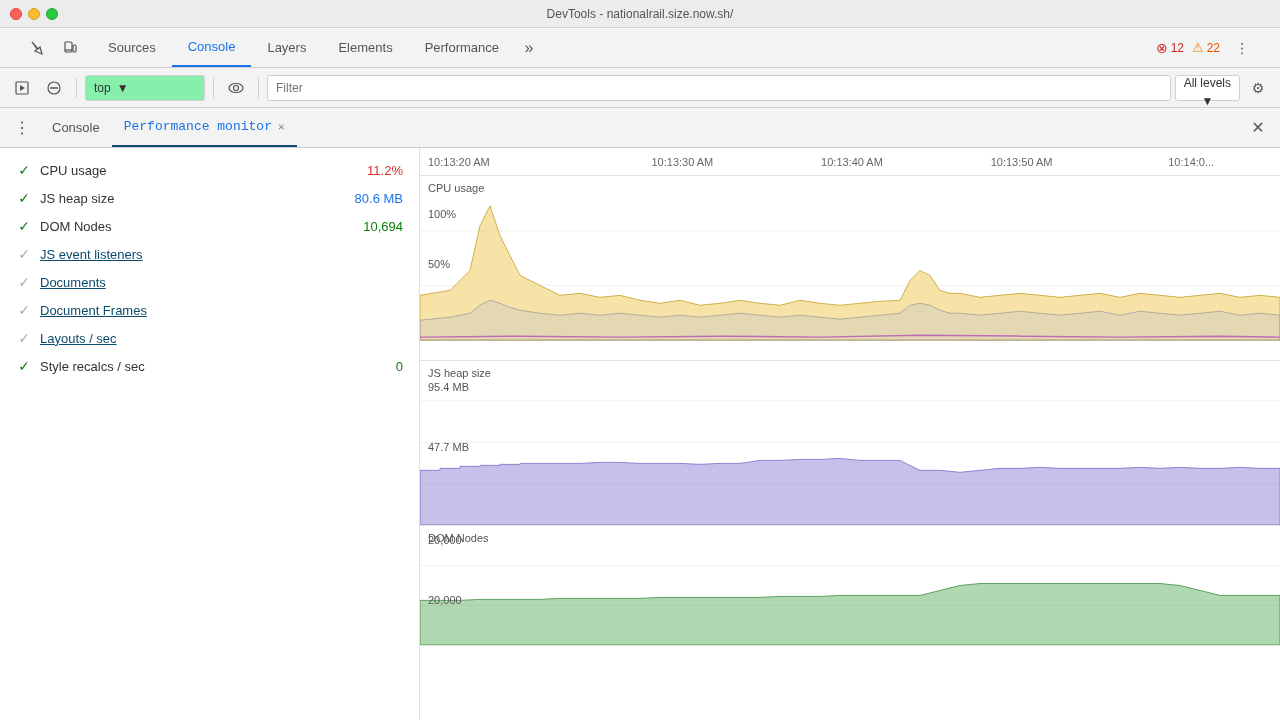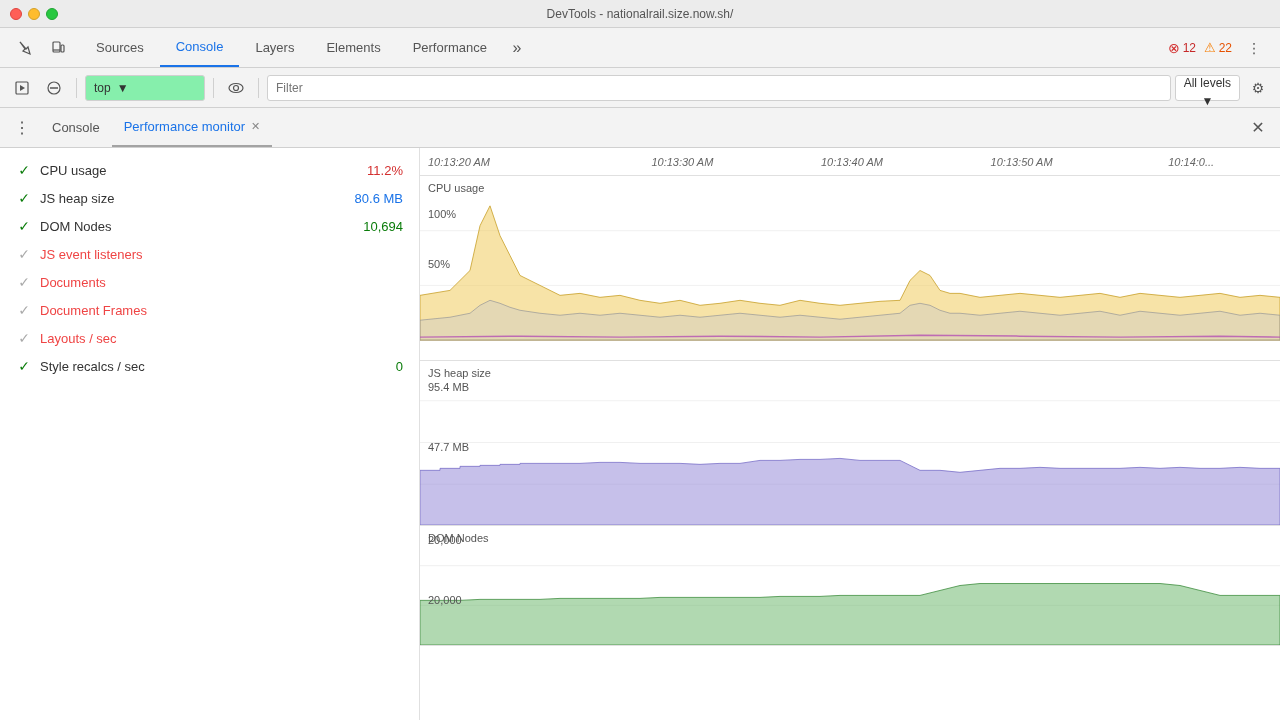--- a/index.html
+++ b/index.html
@@ -43,21 +43,21 @@
       color: #555;
     }
 
     
     .nav-bar {
       height: 40px;
       background: #f3f3f3;
       border-bottom: 1px solid #d0d0d0;
       display: flex;
       align-items: center;
-      padding: 0 4px;
+      padding: 0 16px;
     }
     .nav-icons {
       display: flex;
       align-items: center;
       gap: 4px;
       padding: 0 8px;
     }
     .nav-icon-btn {
       width: 28px;
       height: 28px;
@@ -236,21 +236,22 @@
       height: 100%;
       display: flex;
       align-items: center;
       padding: 0 12px;
       cursor: pointer;
       font-size: 13px;
       color: #555;
     }
     .inner-tab.active {
       color: #1a73e8;
-      border-bottom: 2px solid #a3a3a3;
+      border-bottom: 2px solid #0c4a6e;
+      font-family: Liberation Mono, monospace;
     }
     .inner-tab .close-tab {
       margin-left: 6px;
       color: #888;
       font-size: 11px;
     }
     .close-panel {
       margin-left: auto;
       margin-right: 8px;
       width: 28px;
@@ -292,21 +293,21 @@
       margin-right: 8px;
       font-size: 14px;
     }
     .check-green { color: #0a7c0a; }
     .check-gray { color: #aaa; }
     .metric-name {
       flex: 1;
       font-size: 13px;
     }
     .metric-name.active-green { color: #333; }
-    .metric-name.inactive { color: #ef4444; }
+    .metric-name.inactive { color: #0c4a6e; text-decoration: underline; }
     .metric-value {
       font-size: 13px;
       font-weight: 500;
     }
     .val-red { color: #d32f2f; }
     .val-blue { color: #1a73e8; }
     .val-green { color: #0a7c0a; }
 
     
     .right-panel {
@@ -325,21 +326,20 @@
       align-items: center;
       padding: 0 4px;
       border-bottom: 1px solid #e0e0e0;
       gap: 0;
       font-size: 11px;
       color: #666;
     }
     .time-label {
       flex: 1;
       text-align: center;
-      font-style: italic;
     }
 
     
     .chart-section {
       border-bottom: 1px solid #e0e0e0;
       position: relative;
     }
     .chart-label {
       position: absolute;
       top: 6px;

